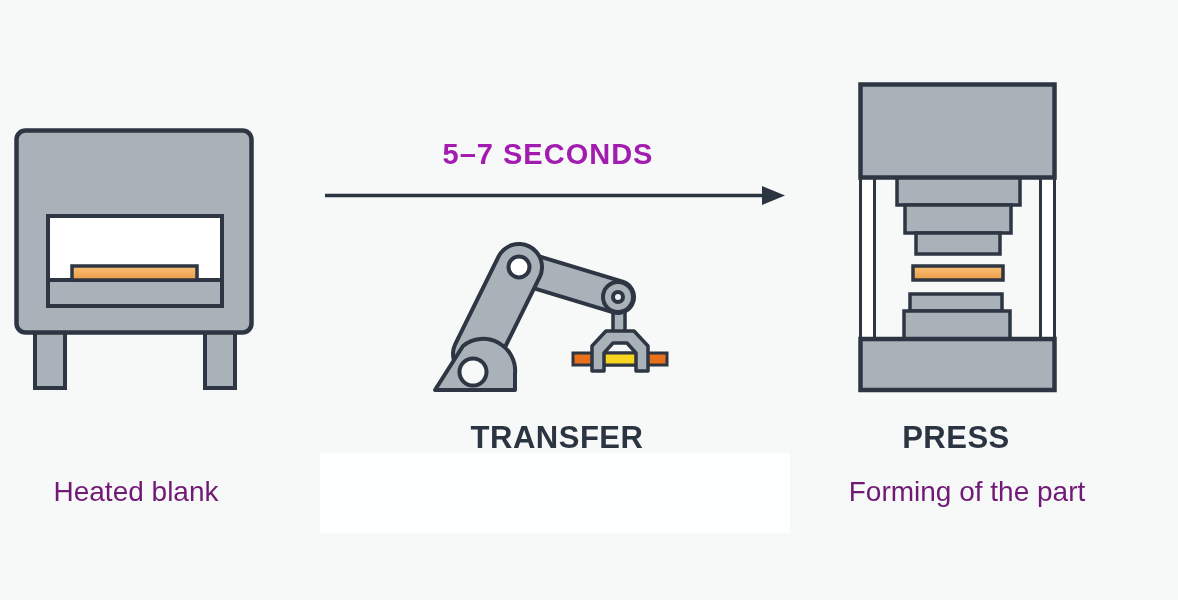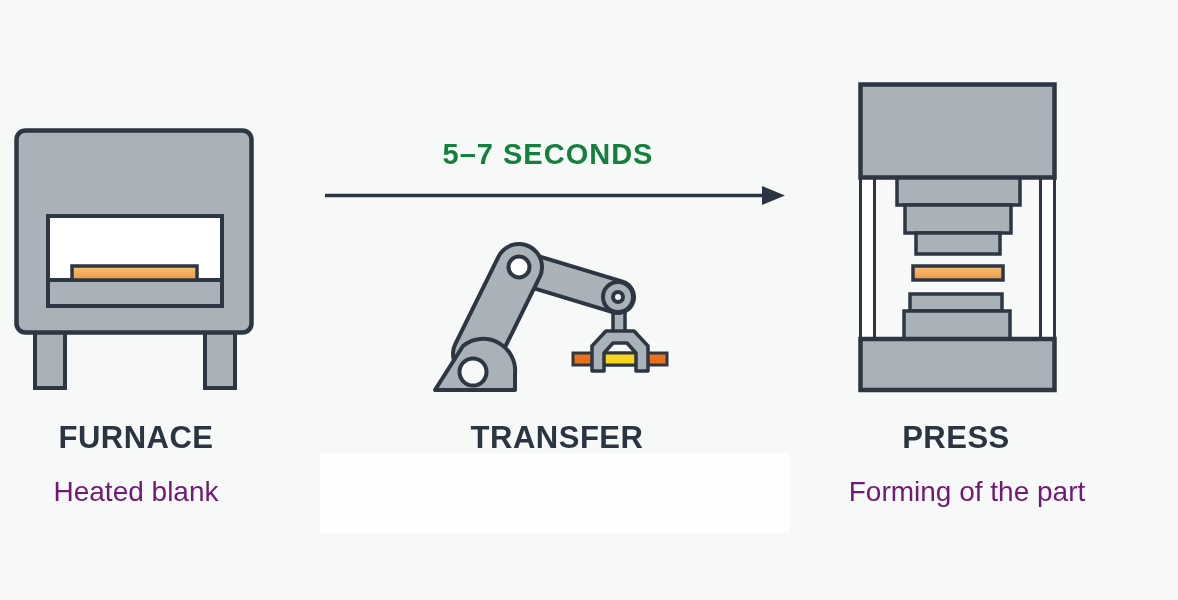--- a/index.html
+++ b/index.html
@@ -25,21 +25,21 @@
   .subtitle{
     font-weight:400;
     font-size:28px;
     color:#701a75;
     white-space:nowrap;
     transform:translateX(-50%);
   }
   .arrow-label{
     font-weight:700;
     font-size:29px;
-    color:#15803d;
+    color:#a21caf;
     letter-spacing:1px;
     white-space:nowrap;
     transform:translateX(-50%);
   }
   .white-patch{
     left:320px;top:453px;width:470px;height:80px;
     background:#fdfefe;
   }
   svg{display:block;overflow:visible;}
 </style>
@@ -119,21 +119,20 @@
     </defs>
 
     <rect x="52" y="212" width="92" height="17" fill="#a9b2b8" stroke="#2d3642" stroke-width="3.5"></rect>
     <rect x="46" y="229" width="106" height="28" fill="#a9b2b8" stroke="#2d3642" stroke-width="3.5"></rect>
 
     <rect x="2.5" y="257" width="194" height="51" fill="#a9b2b8" stroke="#2d3642" stroke-width="4.5"></rect>
   </svg>
 
   <div class="abs arrow-label" style="left:548px;top:138px;">5–7 SECONDS</div>
 
-  <div class="abs title" style="left:136px;top:420px;">FURNACE</div>
   <div class="abs subtitle" style="left:136px;top:476px;">Heated blank</div>
 
   <div class="abs title" style="left:557px;top:420px;">TRANSFER</div>
 
   <div class="abs title" style="left:956px;top:420px;">PRESS</div>
   <div class="abs subtitle" style="left:967px;top:476px;">Forming of the part</div>
 
 </div>
 
 </body></html>

